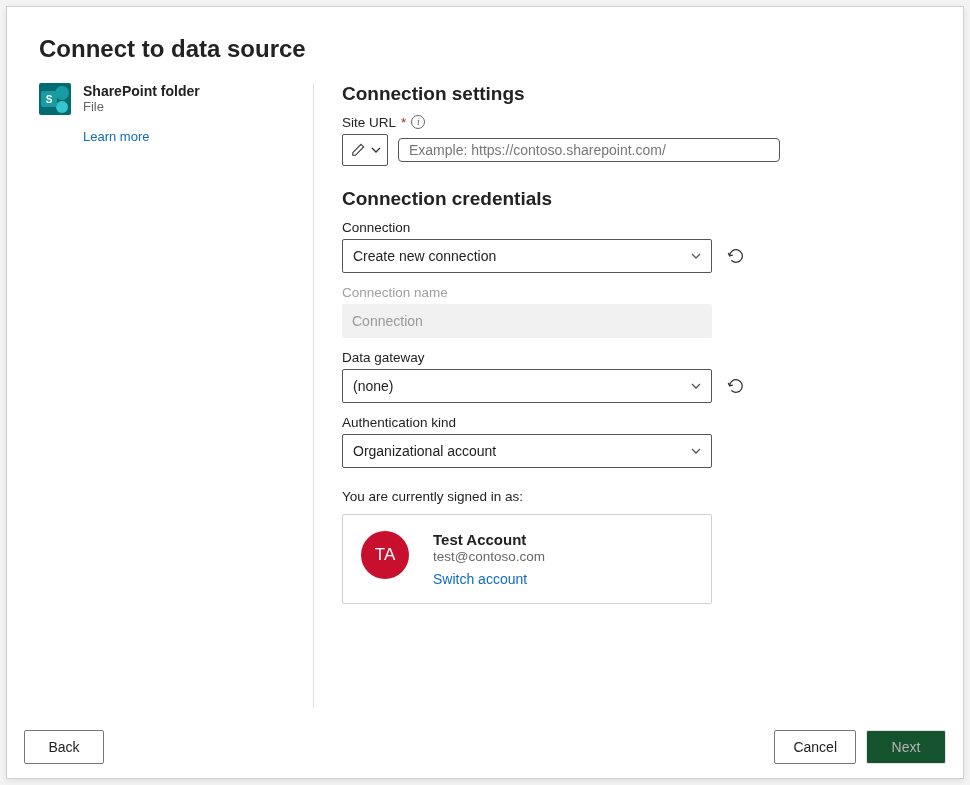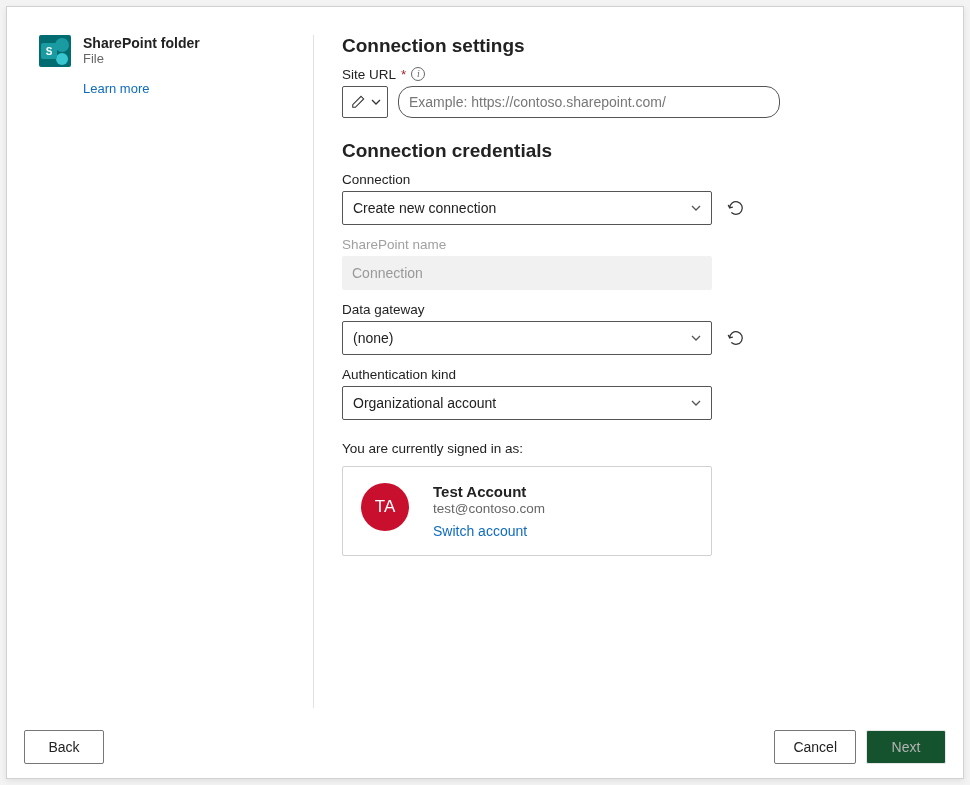--- a/index.html
+++ b/index.html
@@ -23,21 +23,21 @@
 .section-h { font-size:19px; font-weight:600; color:#222; margin-bottom:10px; }
 .section-h2 { font-size:19px; font-weight:600; color:#222; margin-top:22px; margin-bottom:10px; }
 .label { font-size:13.5px; color:#222; display:flex; gap:5px; margin-bottom:4px; }
 .label.disabled { color:#a0a0a0; }
 .req { color:#a4262c; }
 .info-icon { width:14px; height:14px; border:1px solid #666; border-radius:50%; display:inline-flex; align-items:center; justify-content:center; font-size:10px; color:#666; font-family: Georgia, serif; font-style: italic; line-height:1; }
 .row { display:flex; align-items:center; gap:10px; }
 .url-prefix { display:flex; align-items:center; height:32px; border:1px solid #555; border-radius:2px; padding:0 6px 0 8px; gap:6px; }
 .pencil { width:14px; height:14px; }
 .chev { width:10px; height:10px; }
-.url-input { flex:1; height:32px; border:1px solid #555; border-radius:14px; padding:0 10px; font-size:14px; color:#222; max-width:382px; }
+.url-input { flex:1; height:24px; border:1px solid #555; border-radius:4px; padding:0 10px; font-size:14px; color:#222; max-width:382px; }
 .url-input::placeholder { color:#777; }
 .select-box { width:370px; height:34px; border:1px solid #555; border-radius:2px; display:flex; align-items:center; justify-content:space-between; padding:12px 10px; font-size:14px; color:#222; background:#fff; cursor:pointer; }
 .select-box.auth { width:370px; }
 .disabled-input { width:370px; height:34px; background:#f1f1f1; border:none; border-radius:2px; padding:0 10px; font-size:14px; color:#999; display:flex; align-items:center; }
 .refresh-btn { width:28px; height:28px; display:flex; align-items:center; justify-content:center; cursor:pointer; border:none; background:transparent; }
 .refresh-svg { width:18px; height:18px; }
 .field-block { margin-bottom:12px; }
 .signed-row { font-size:13.5px; color:#222; margin-top:21px; margin-bottom:10px; }
 .account-card { border:1px solid #d1d1d1; border-radius:2px; width:370px; padding:16px 18px; display:flex; gap:24px; align-items:flex-start; }
 .avatar { width:48px; height:48px; border-radius:50%; background:#c8102e; color:#fff; display:flex; align-items:center; justify-content:center; font-size:17px; font-weight:500; flex-shrink:0; }
@@ -48,20 +48,21 @@
 .footer { display:flex; justify-content:space-between; align-items:center; padding:14px 17px; }
 .btn { height:34px; min-width:80px; padding:0 18px; border:1px solid #777; background:#fff; font-size:14px; color:#222; cursor:pointer; border-radius:2px; }
 .btn.disabled { background:#14532d; border-color:#e5e5e5; color:#b3b3b3; cursor:default; }
 .footer-right { display:flex; gap:10px; }
 </style>
 </head>
 <body>
 
 <div class="dialog">
   <div class="dialog-body">
+    <h1 class="page-title">Connect to data source</h1>
 
     <div class="content">
 
       <div class="left">
         <div class="ds-row">
           <div class="ds-icon">
             <div class="c1"></div>
               <div class="c2"></div>
             <div class="tile">S</div>
           </div>
@@ -111,21 +112,21 @@
             </div>
             <button class="refresh-btn">
               <svg class="refresh-svg" viewBox="0 0 20 20">
                   <path d="M3 10a7 7 0 1 1 2.3 5.2M3 10l-1.5-3M3 10l3-1" fill="none" stroke="#333" stroke-width="1.4" stroke-linecap="round"></path>
                 </svg>
             </button>
           </div>
         </div>
 
         <div class="field-block">
-          <div class="label disabled">SharePoint name</div>
+          <div class="label disabled">Connection name</div>
           <div class="disabled-input">
             <span>Connection</span>
           </div>
         </div>
 
         <div class="field-block">
           <div class="label">Data gateway</div>
           <div class="row">
             <div class="select-box">
               <span>(none)</span>

